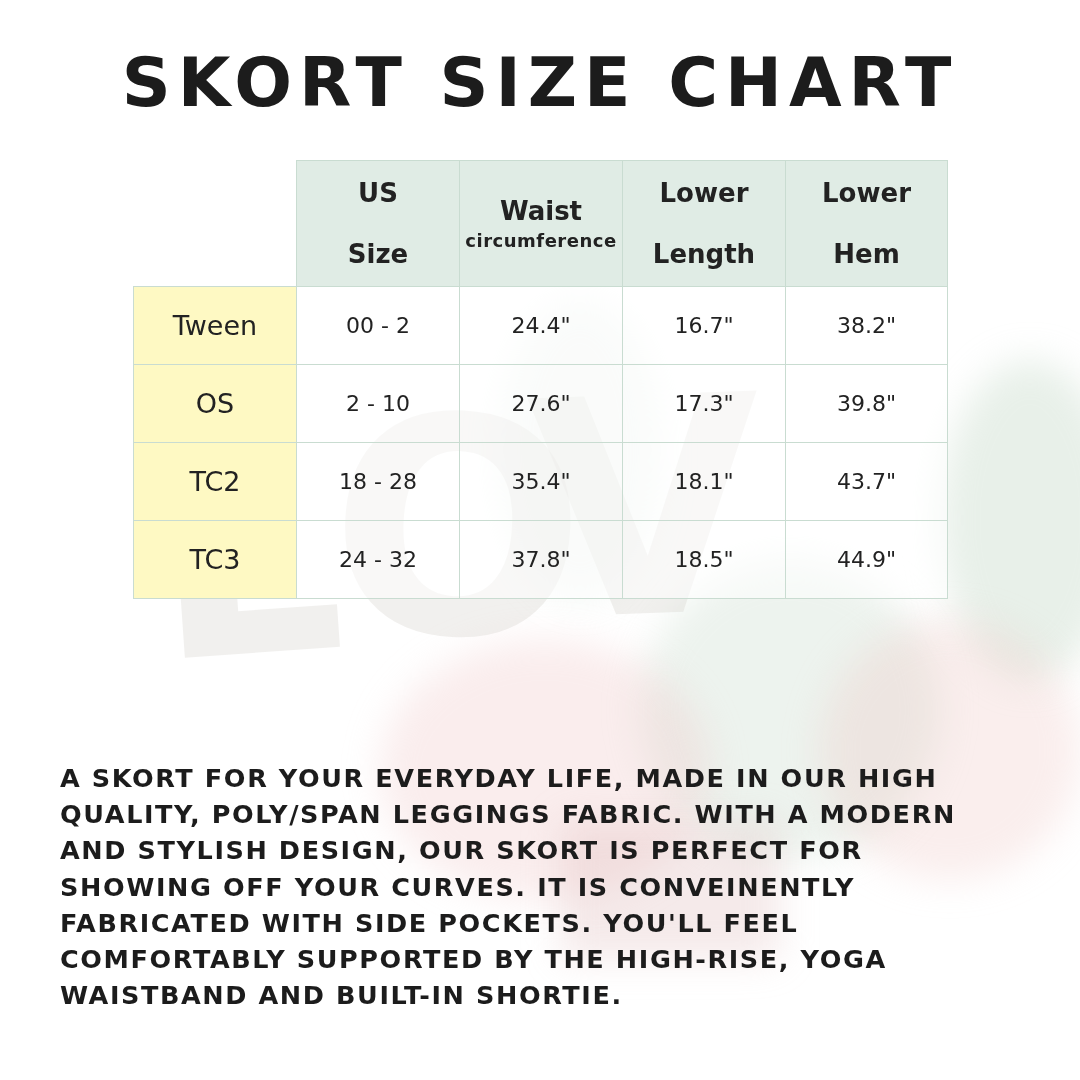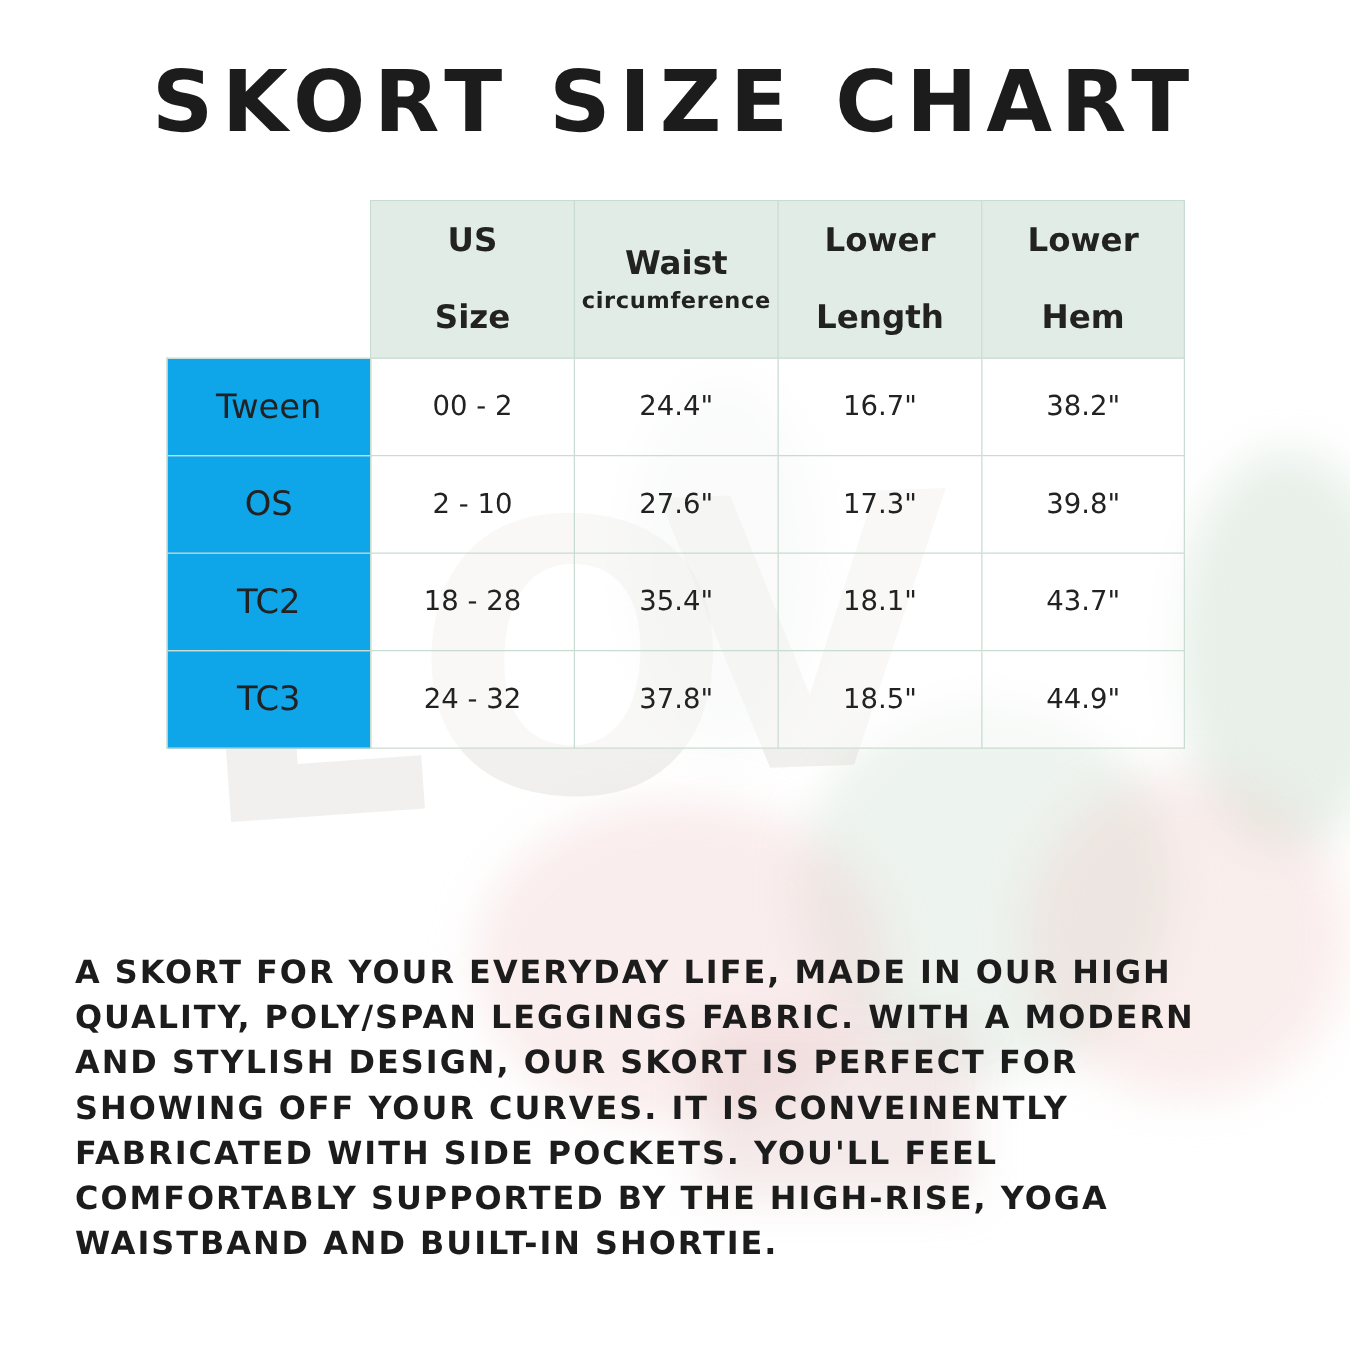--- a/index.html
+++ b/index.html
@@ -116,21 +116,21 @@
     display: block;
     margin-top: 28px;
   }
 
   tbody td {
     height: 75px;
     font-size: 22px;
     background: rgba(255,255,255,0.55);
   }
   tbody td.rowhead {
-    background: #0ea5e9;
+    background: #fef9c3;
     font-size: 27px;
   }
 
   
   .description {
     position: absolute;
     left: 60px;
     right: 60px;
     top: 760px;
     text-align: left;

